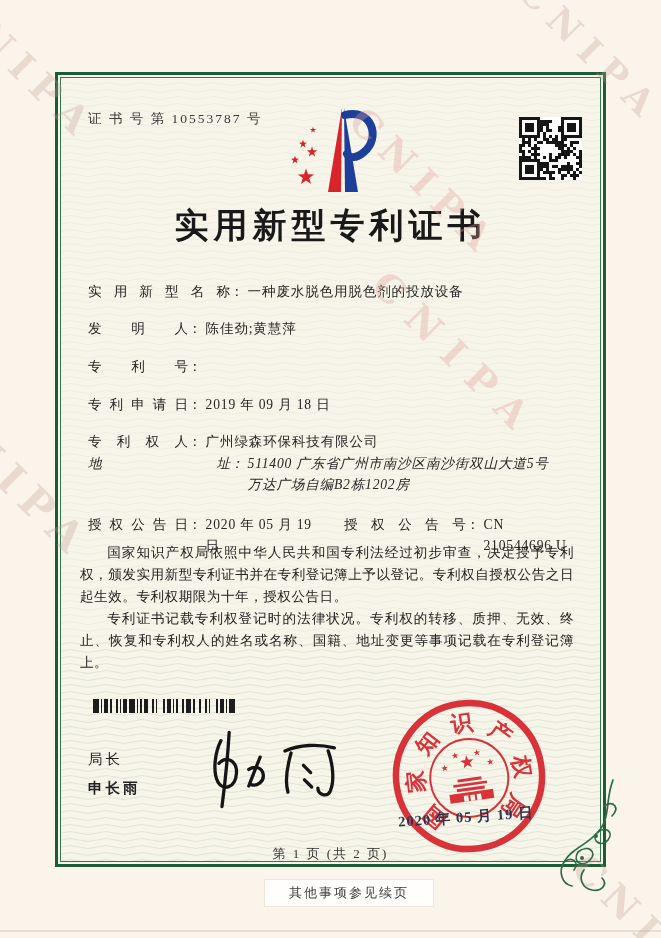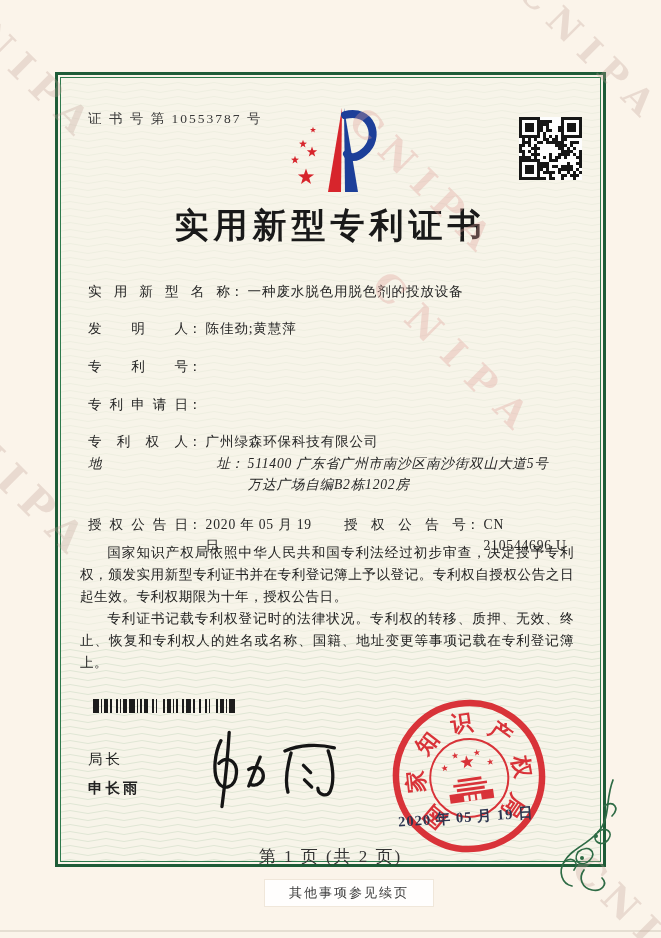--- a/index.html
+++ b/index.html
@@ -53,21 +53,21 @@
 
   .signer { position:absolute; left:88px; z-index:3; font-size:14.5px; color:#222; letter-spacing:3px; }
   .sig-svg { position:absolute; left:190px; top:726px; z-index:3; }
 
   .seal-svg { position:absolute; left:386px; top:693px; z-index:4; transform:rotate(-8deg); opacity:0.93; }
   .seal-date { position:absolute; left:398px; top:806px; width:190px; z-index:5;
                font-size:14.5px; font-weight:600; color:#2c3550; letter-spacing:1px;
                transform:rotate(-4deg); }
 
   .page-info { position:absolute; left:55px; top:845px; width:551px; text-align:center;
-               font-size:17px; color:#333; letter-spacing:2px; z-index:3; }
+               font-size:13px; color:#333; letter-spacing:2px; z-index:3; }
 
   .flourish { position:absolute; left:543px; top:776px; z-index:7; }
 
   .footer-note { position:absolute; left:264px; top:879px; padding:4px 24px;
                  background:rgba(255,255,255,0.9); border:1px solid #f0e7da;
                  font-size:13px; color:#3c3c3c; letter-spacing:2px; z-index:3; }
 
   .scan-edge { position:absolute; left:0; bottom:6px; width:100%; height:2px;
                background:#d9d2c4; opacity:0.65; z-index:2; }
 </style>
@@ -564,20 +564,21 @@
         <span class="colon">：</span>
       <span class="val">陈佳劲;黄慧萍</span>
     </div>
     <div class="row" style="top:356px;">
       <span class="lbl narrow">专利号</span>
         <span class="colon">：</span>
     </div>
     <div class="row" style="top:394px;align-items:center;">
       <span class="lbl narrow">专利申请日</span>
         <span class="colon">：</span>
+      <span class="val">2019 年 09 月 18 日</span>
     </div>
     <div class="row" style="top:431px;">
       <span class="lbl narrow">专利权人</span>
         <span class="colon">：</span>
       <span class="val">广州绿森环保科技有限公司</span>
     </div>
     <div class="row" style="top:453px;font-style:italic;">
       <span class="lbl wide">地址</span>
         <span class="colon">：</span>
       <span class="val addr">511400 广东省广州市南沙区南沙街双山大道5号万达广场自编B2栋1202房</span>

